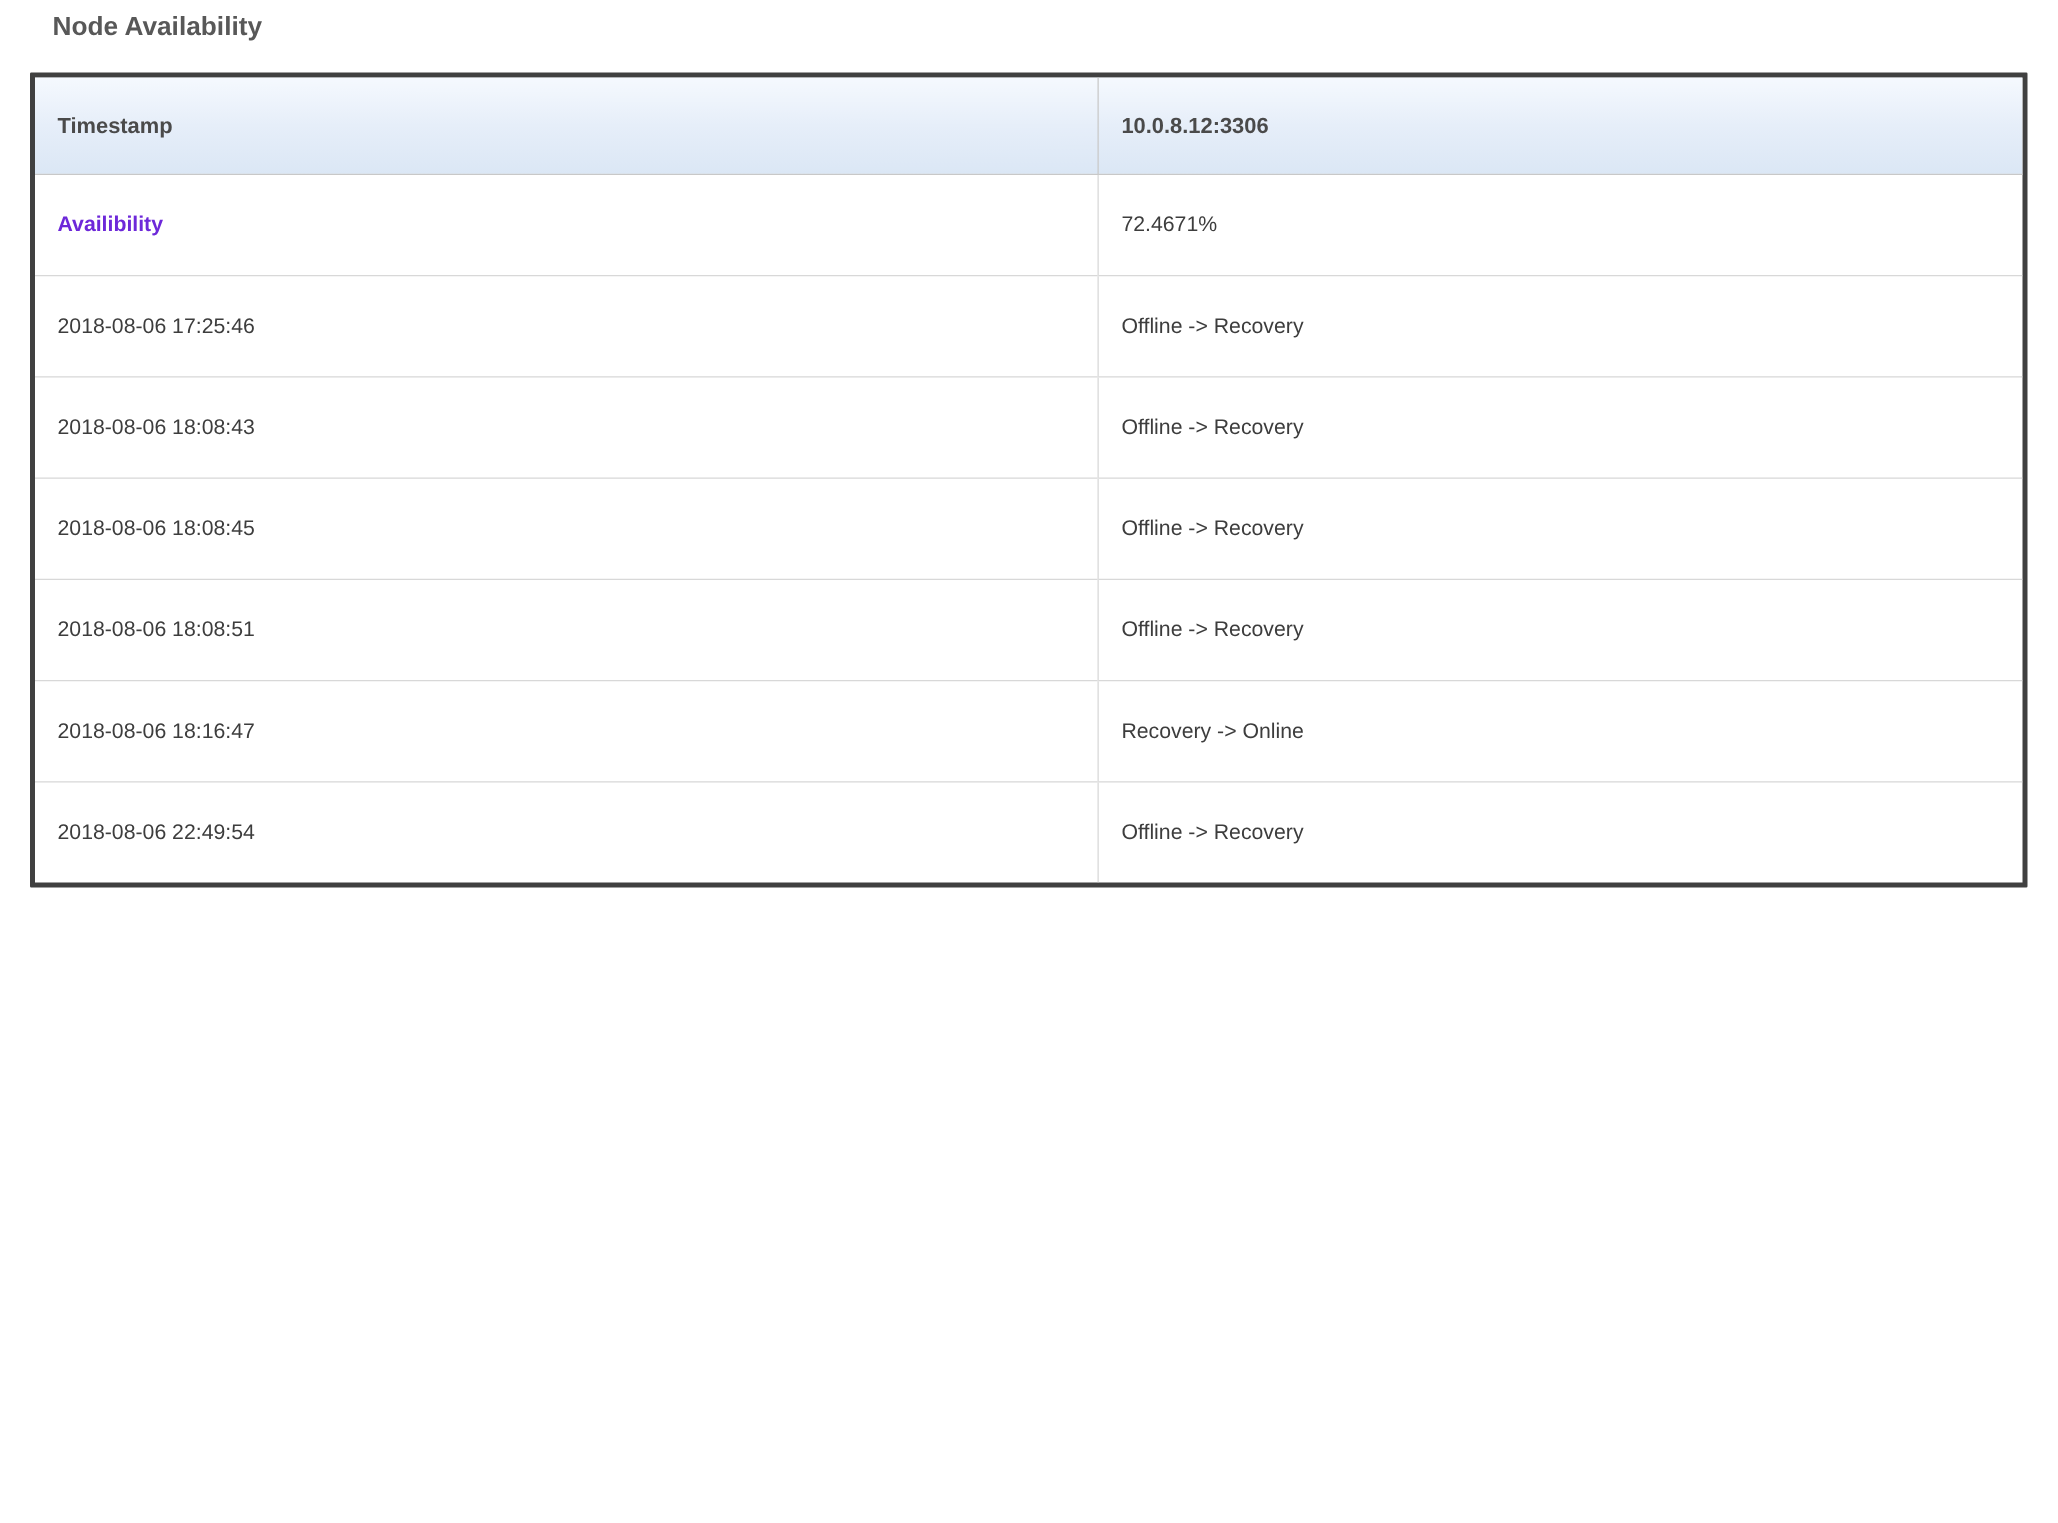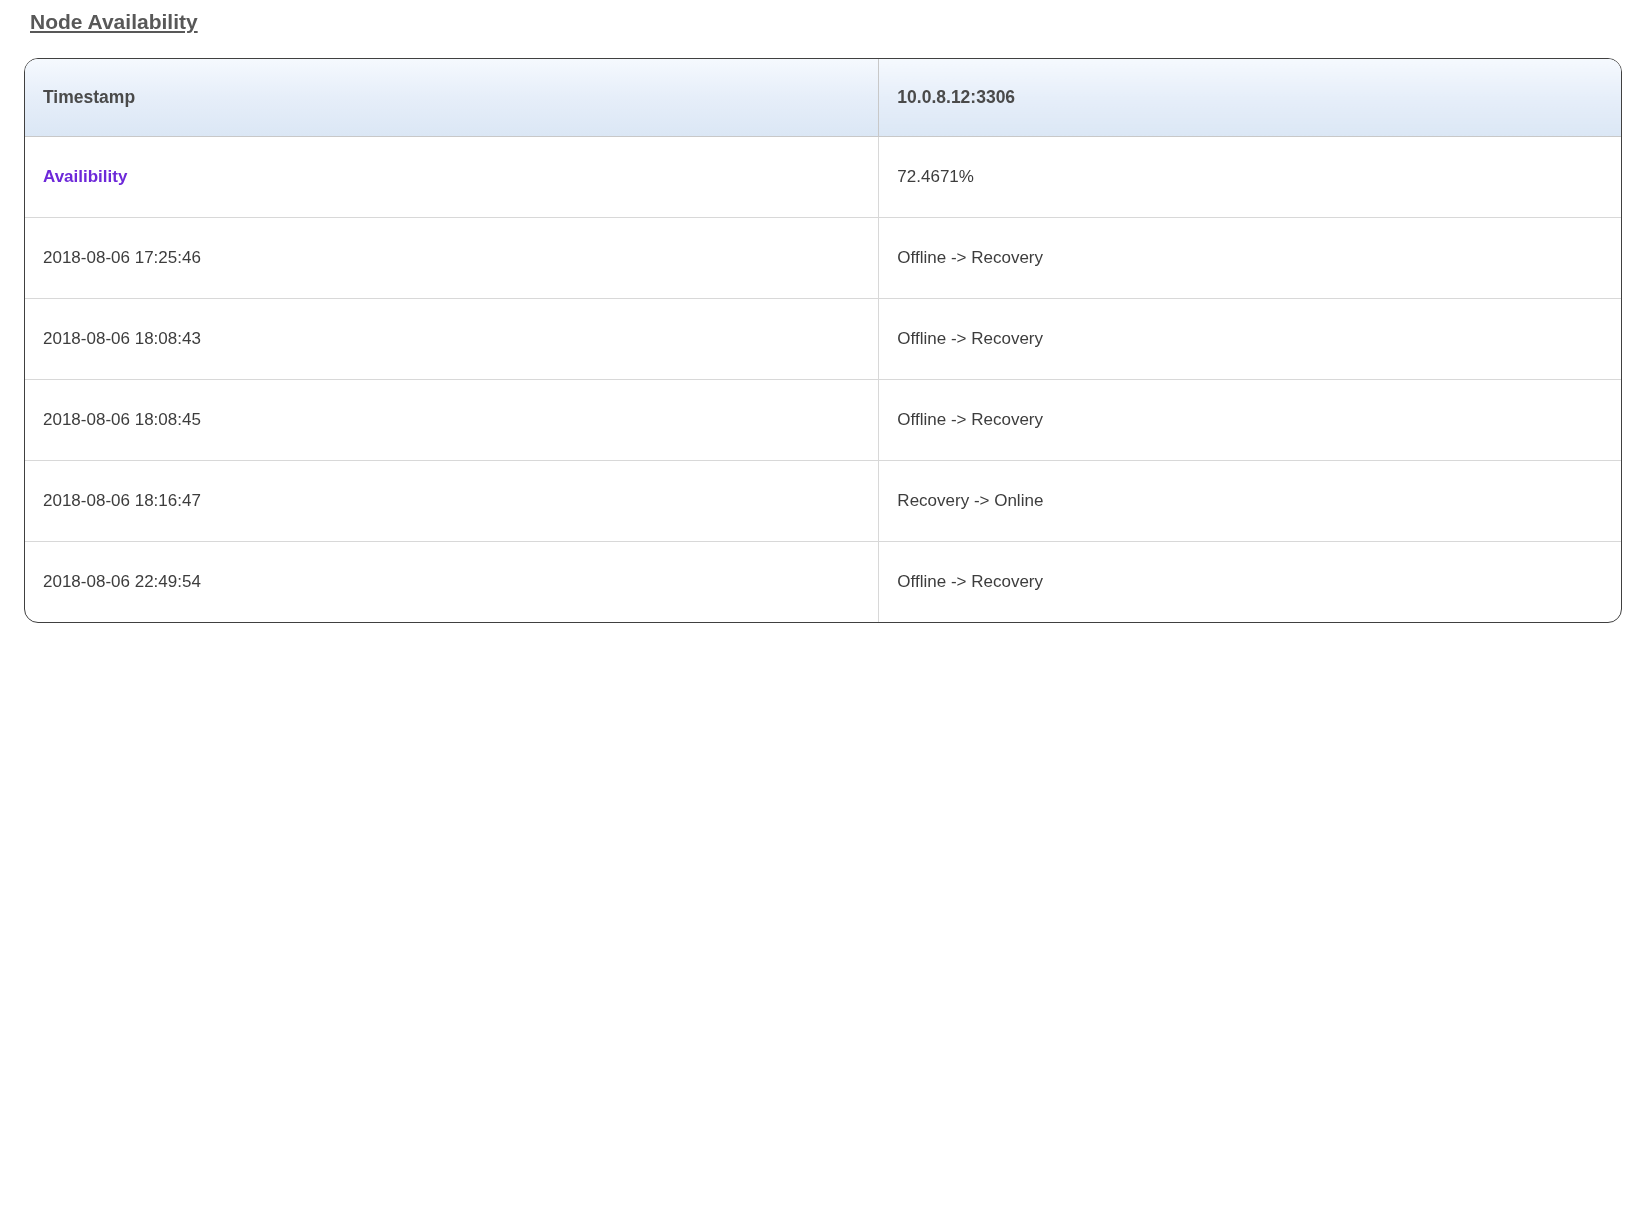--- a/index.html
+++ b/index.html
@@ -11,26 +11,25 @@
       font-family: "Trebuchet MS", "Lucida Grande", "Lucida Sans Unicode", "Lucida Sans", Tahoma, sans-serif;
       background: #ffffff;
       padding: 10px 24px 24px 24px;
       color: #3a3a3a;
     }
     .section-title {
       font-size: 21px;
       font-weight: bold;
       color: #585858;
       margin-bottom: 24px;
-      margin-left: 6px;
-      text-decoration: underline;
+      margin-left: 18px;
     }
     .table-wrap {
-      border: 1px solid #404040;
-      border-radius: 14px;
+      border: 4px solid #404040;
+      border-radius: 1px;
       overflow: hidden;
     }
     table {
       width: 100%;
       border-collapse: collapse;
       table-layout: fixed;
     }
     thead th {
       background: linear-gradient(to bottom, #f5f9fe 0%, #e6eef9 50%, #dbe7f5 100%);
       text-align: left;
@@ -97,20 +96,24 @@
         </tr>
         <tr>
           <td>2018-08-06 18:08:43</td>
           <td>Offline -&gt; Recovery</td>
         </tr>
         <tr>
           <td>2018-08-06 18:08:45</td>
           <td>Offline -&gt; Recovery</td>
         </tr>
         <tr>
+          <td>2018-08-06 18:08:51</td>
+          <td>Offline -&gt; Recovery</td>
+        </tr>
+        <tr>
           <td>2018-08-06 18:16:47</td>
           <td>Recovery -&gt; Online</td>
         </tr>
         <tr>
           <td>2018-08-06 22:49:54</td>
           <td>Offline -&gt; Recovery</td>
         </tr>
       </tbody>
   </table>
 </div>

